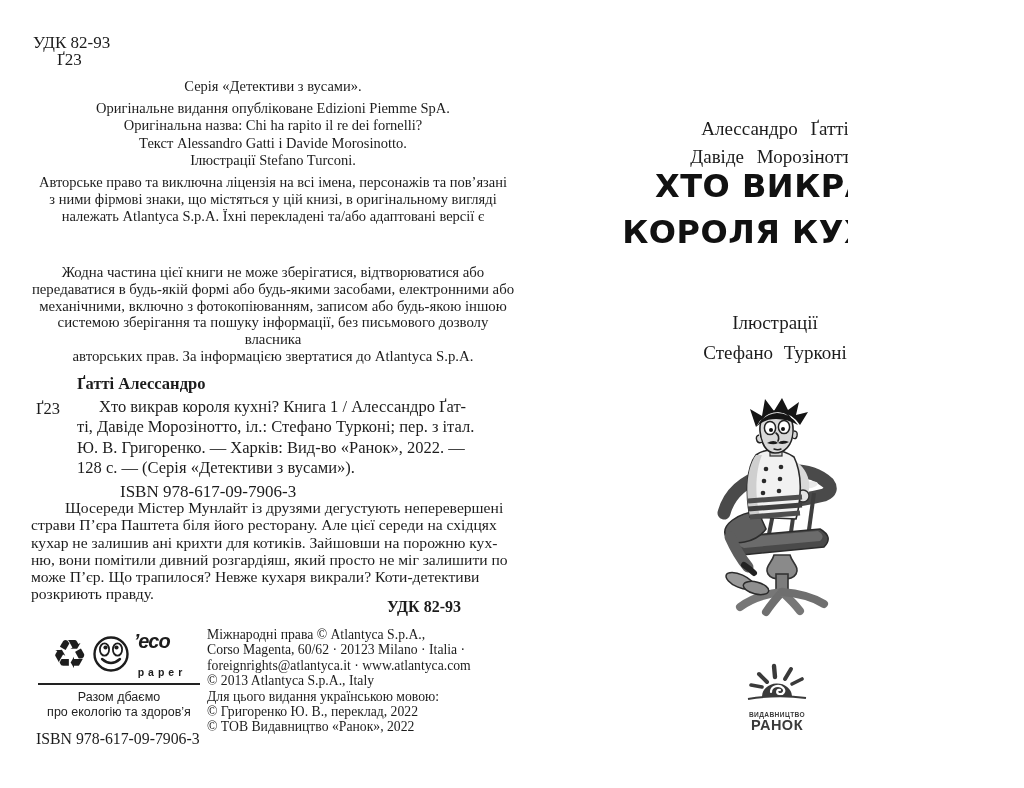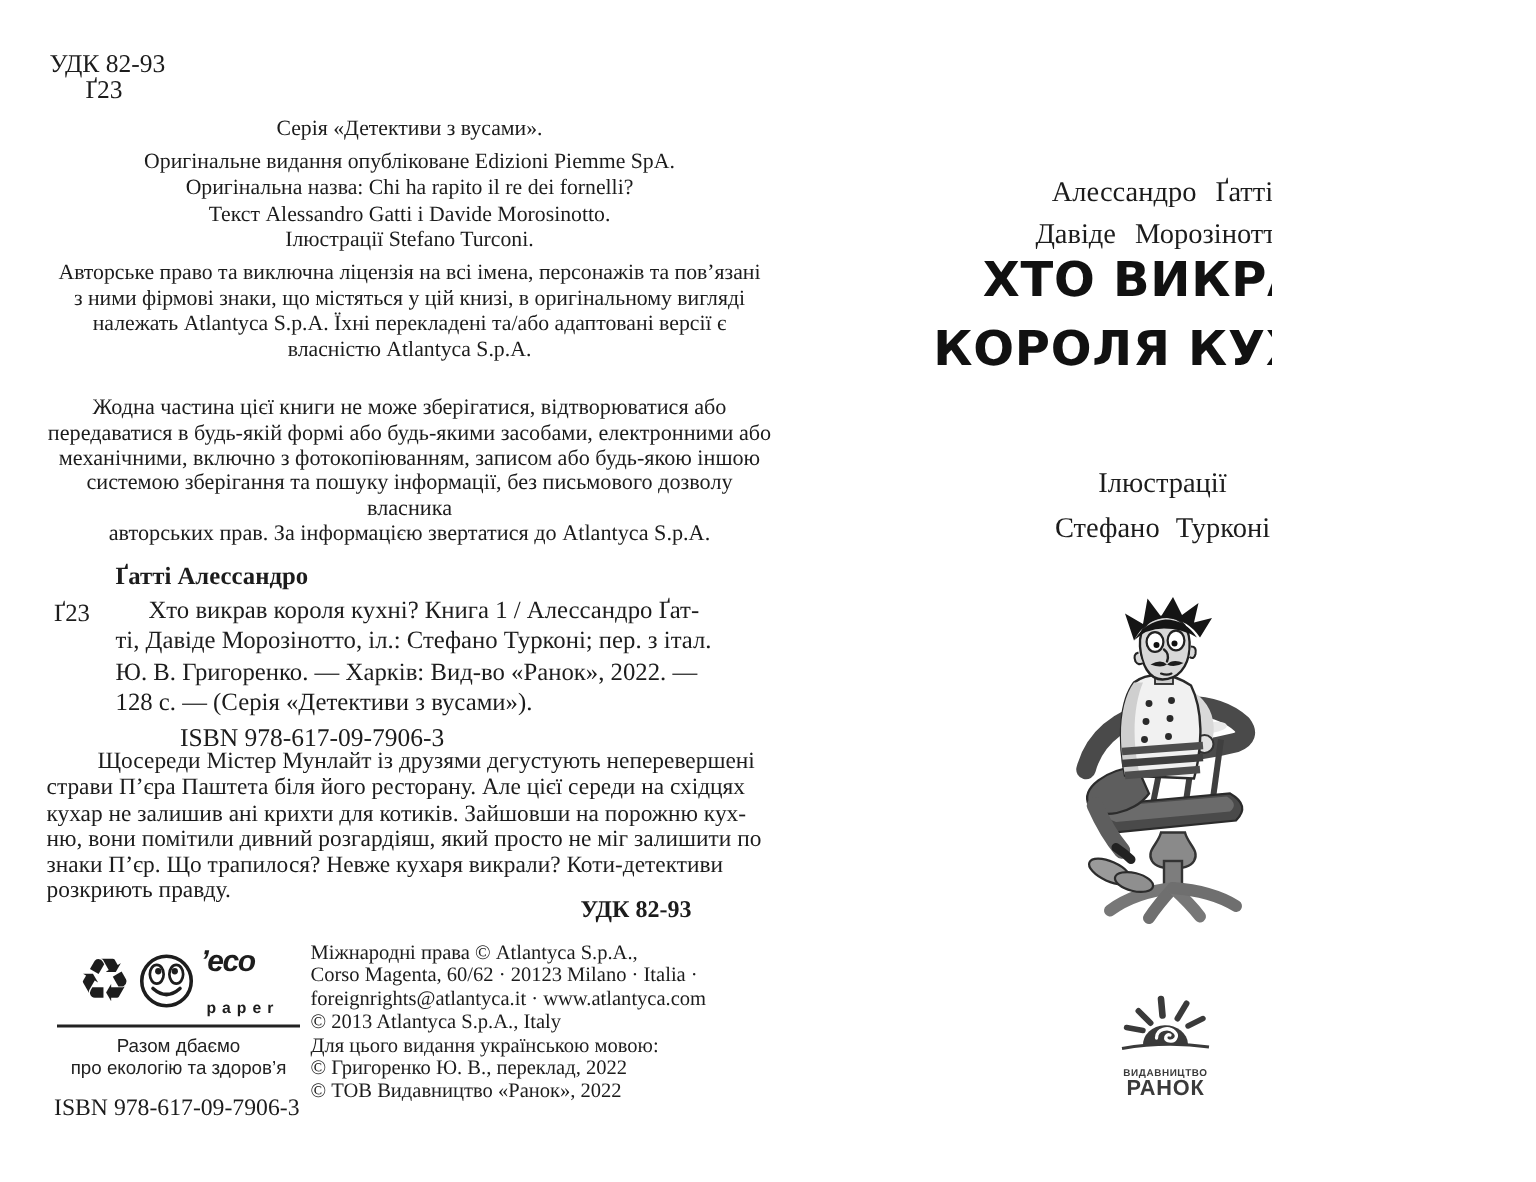--- a/index.html
+++ b/index.html
@@ -67,21 +67,20 @@
     <div>Оригінальне видання опубліковане Edizioni Piemme SpA.</div>
     <div>Оригінальна назва: Chi ha rapito il re dei fornelli?</div>
     <div>Текст Alessandro Gatti і Davide Morosinotto.</div>
     <div>Ілюстрації Stefano Turconi.</div>
   </div>
 
   <div class="abs ctr license">
     <div>Авторське право та виключна ліцензія на всі імена, персонажів та пов’язані</div>
     <div>з ними фірмові знаки, що містяться у цій книзі, в оригінальному вигляді</div>
     <div>належать Atlantyca S.p.A. Їхні перекладені та/або адаптовані версії є</div>
-    <div>власністю Atlantyca S.p.A.</div>
   </div>
 
   <div class="abs ctr nopart">
     <div>Жодна частина цієї книги не може зберігатися, відтворюватися або</div>
     <div>передаватися в будь-якій формі або будь-якими засобами, електронними або</div>
     <div>механічними, включно з фотокопіюванням, записом або будь-якою іншою</div>
     <div>системою зберігання та пошуку інформації, без письмового дозволу власника</div>
     <div>авторських прав. За інформацією звертатися до Atlantyca S.p.A.</div>
   </div>
 
@@ -93,21 +92,21 @@
     <div>Ю. В. Григоренко. — Харків: Вид-во «Ранок», 2022. —</div>
     <div>128 с. —  (Серія «Детективи з вусами»).</div>
     <div class="isbn">ISBN 978-617-09-7906-3</div>
   </div>
 
   <div class="abs anno">
     <div class="first">Щосереди Містер Мунлайт із друзями дегустують неперевершені</div>
     <div>страви П’єра Паштета біля його ресторану. Але цієї середи на східцях</div>
     <div>кухар не залишив ані крихти для котиків. Зайшовши на порожню кух-</div>
     <div>ню, вони помітили дивний розгардіяш, який просто не міг залишити по</div>
-    <div>знаки П’єр. Що трапилося? Невже кухаря викрали? Коти-детективи</div>
+    <div>може П’єр. Що трапилося? Невже кухаря викрали? Коти-детективи</div>
     <div>розкриють правду.</div>
   </div>
 
   <div class="abs udk-bottom">УДК 82-93</div>
 
   <div class="abs eco-col">
     <div class="eco-row">
       <span class="recycle">♻</span>
       <svg width="40" height="40" viewBox="0 0 40 40">
         <circle cx="20" cy="20" r="16.5" fill="#fff" stroke="#1d1d1d" stroke-width="2.4"></circle>

